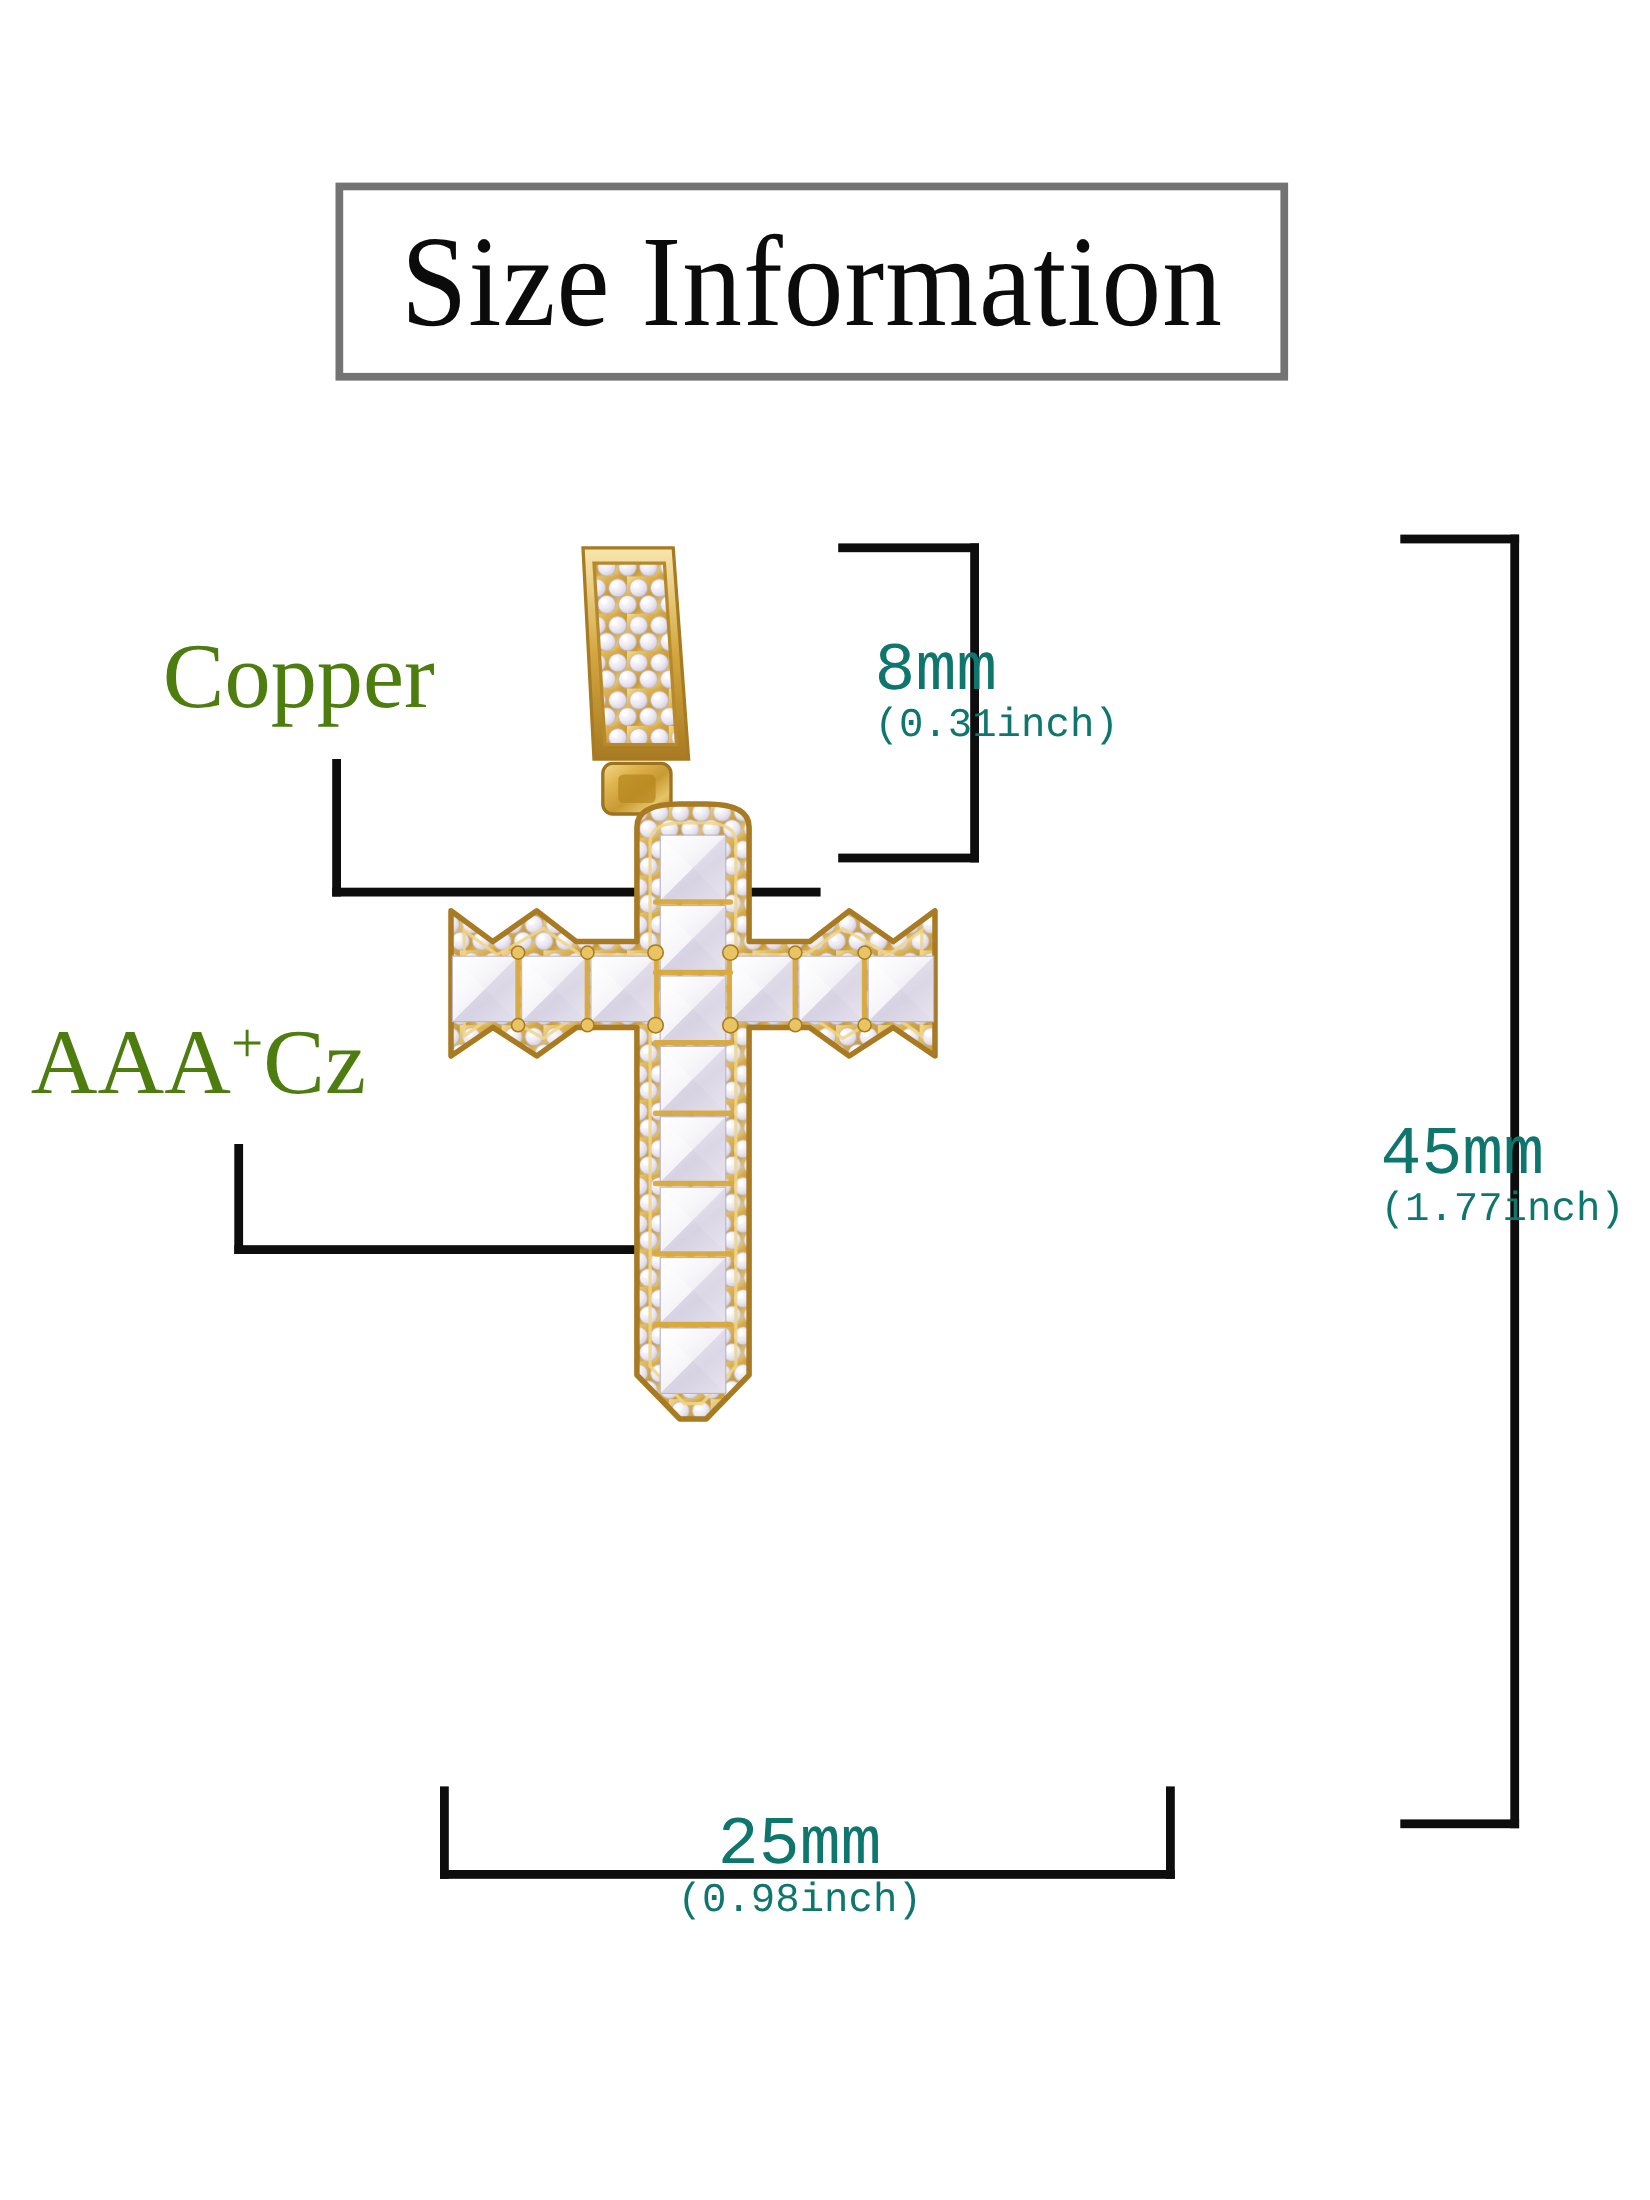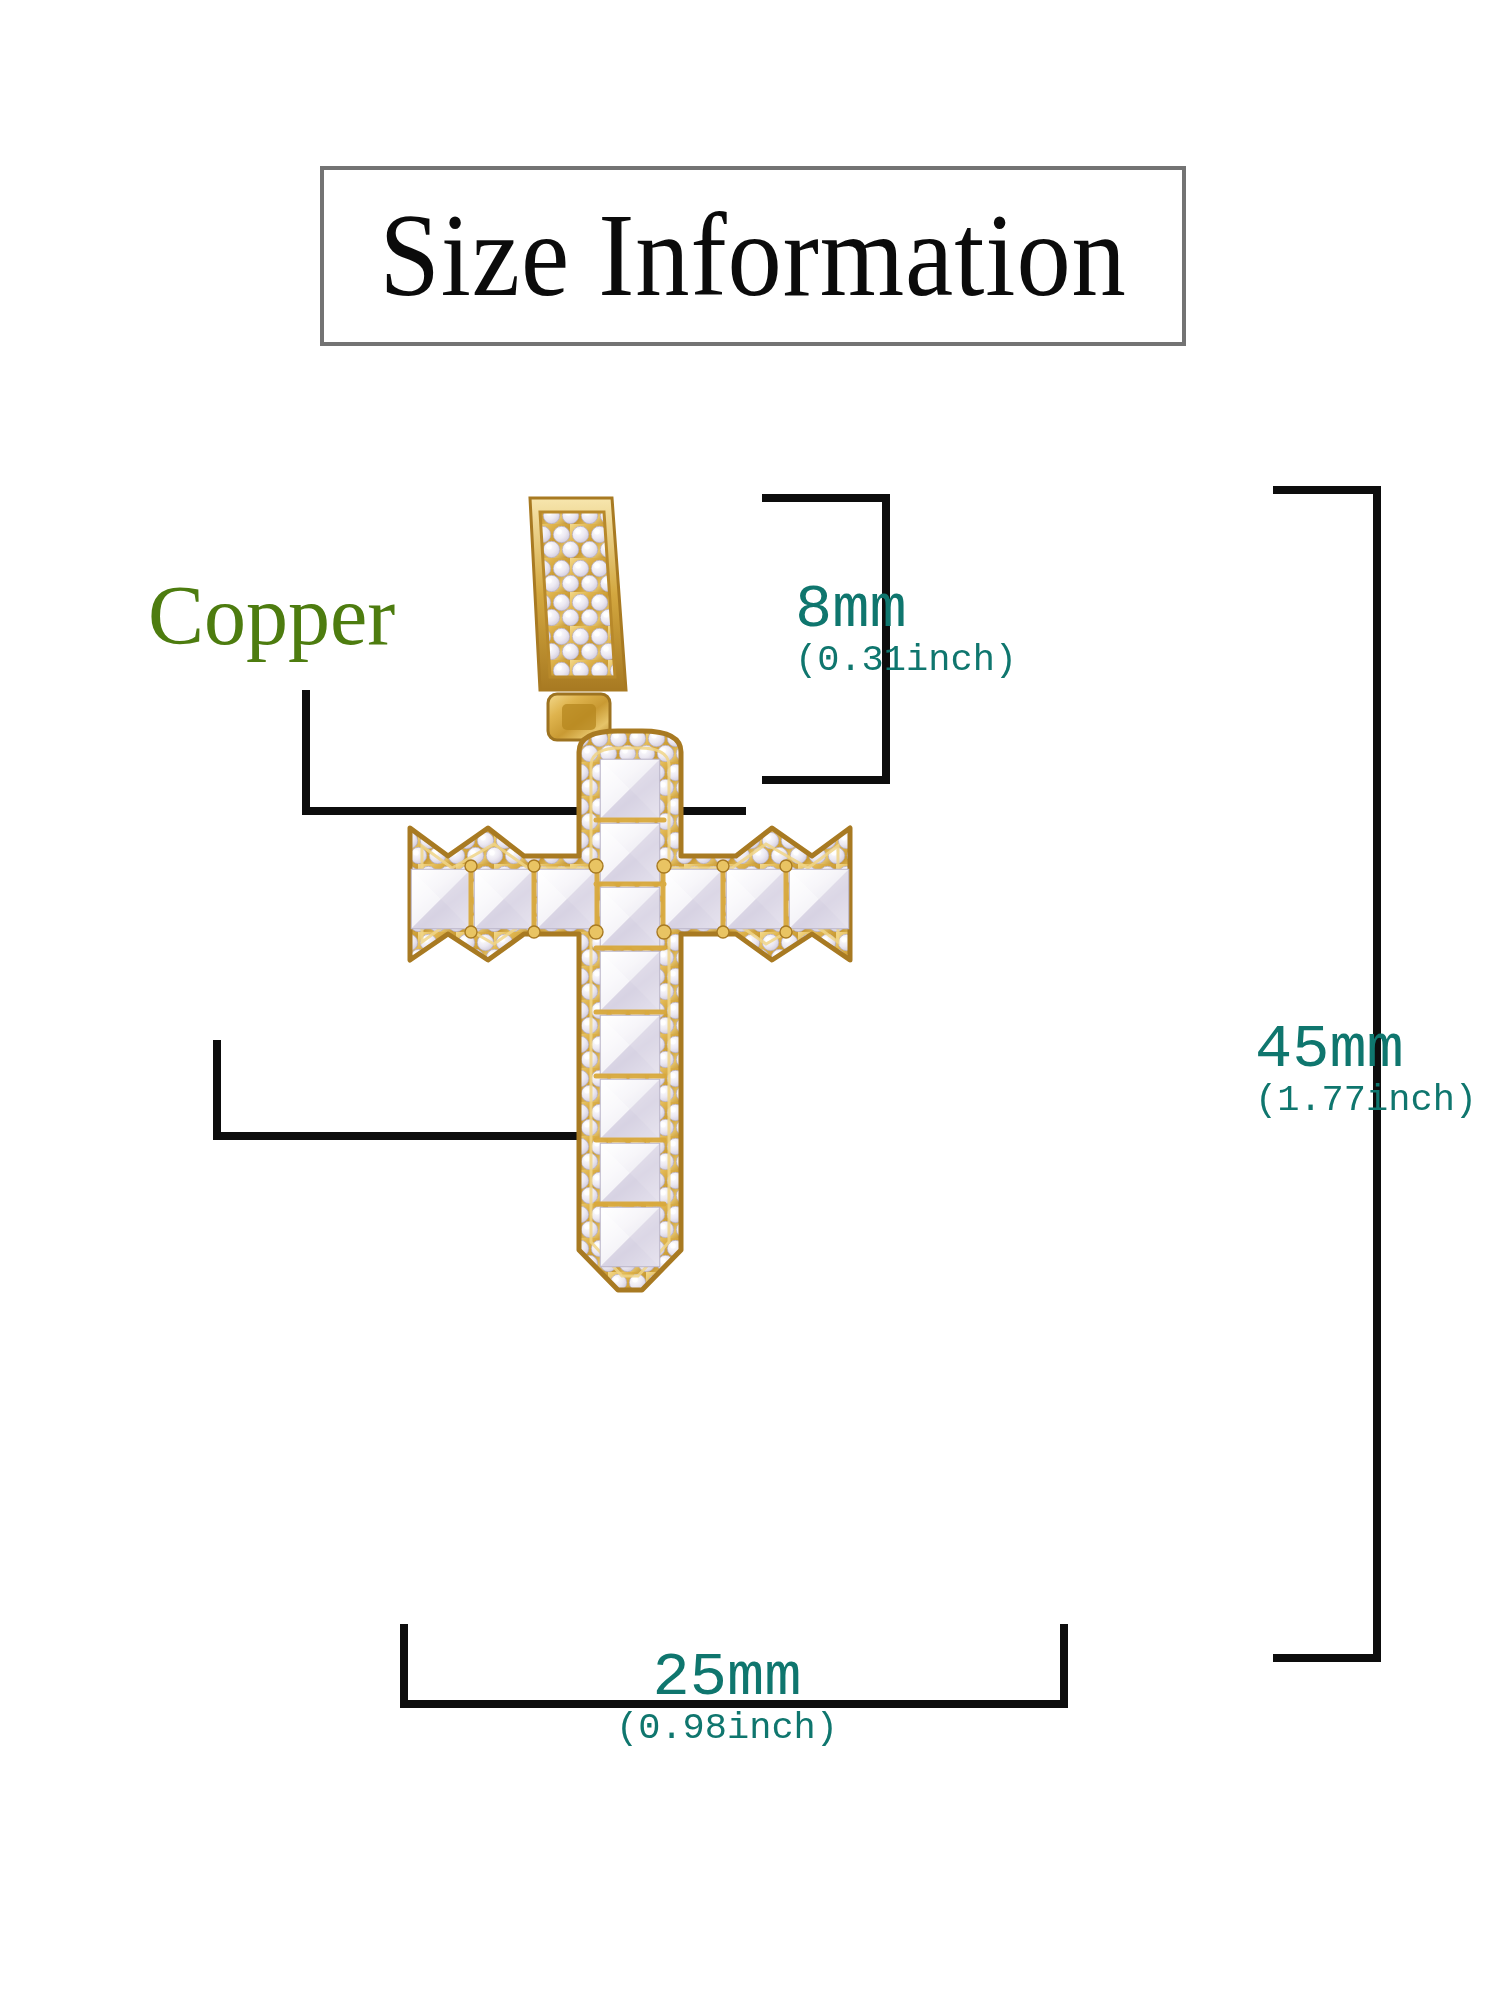--- a/index.html
+++ b/index.html
@@ -5,22 +5,22 @@
 <style>
   html,body{margin:0;padding:0;background:#fff;}
   body{width:1500px;height:2000px;position:relative;overflow:hidden;
        font-family:"Liberation Sans",sans-serif;color:#0a0a0a;}
 
   #stage{position:absolute;inset:0;width:1500px;height:2000px;background:#ffffff;}
 
   
   .title-box{
     position:absolute;left:305px;top:166px;width:866px;height:180px;
-    border:4px solid #737373;background:#fff;box-sizing:border-box;
-    display:flex;align-items:center;justify-content:center;margin-left:15px;
+    border:7px solid #737373;background:#fff;box-sizing:border-box;
+    display:flex;align-items:center;justify-content:center;
   }
   .title-text{
     font-family:"Liberation Serif","DejaVu Serif",serif;
     font-size:118px;line-height:1;letter-spacing:1px;color:#0b0b0b;
     transform:scaleX(0.92);white-space:nowrap;font-weight:400;
   }
 
   
   .mat-label{
     position:absolute;white-space:nowrap;color:#4d7c0f;
@@ -51,20 +51,23 @@
 <body>
 
 <div id="stage">
 
   <div class="title-box">
     <span class="title-text">Size Information</span>
   </div>
 
   <div class="mat-label" id="label-copper">Copper</div>
 
+  <div class="mat-label" id="label-cz">
+    <span>AAA</span><span class="sup">+</span><span>Cz</span>
+  </div>
 
   <div class="rule" style="left:302px;top:690px;width:8px;height:125px;"></div>
 
   <div class="rule" style="left:302px;top:807px;width:444px;height:8px;"></div>
 
   <div class="rule" style="left:213px;top:1040px;width:8px;height:100px;"></div>
   <div class="rule" style="left:213px;top:1132px;width:437px;height:8px;"></div>
 
   <div class="rule" style="left:645px;top:1096px;width:7px;height:82px;"></div>
 

